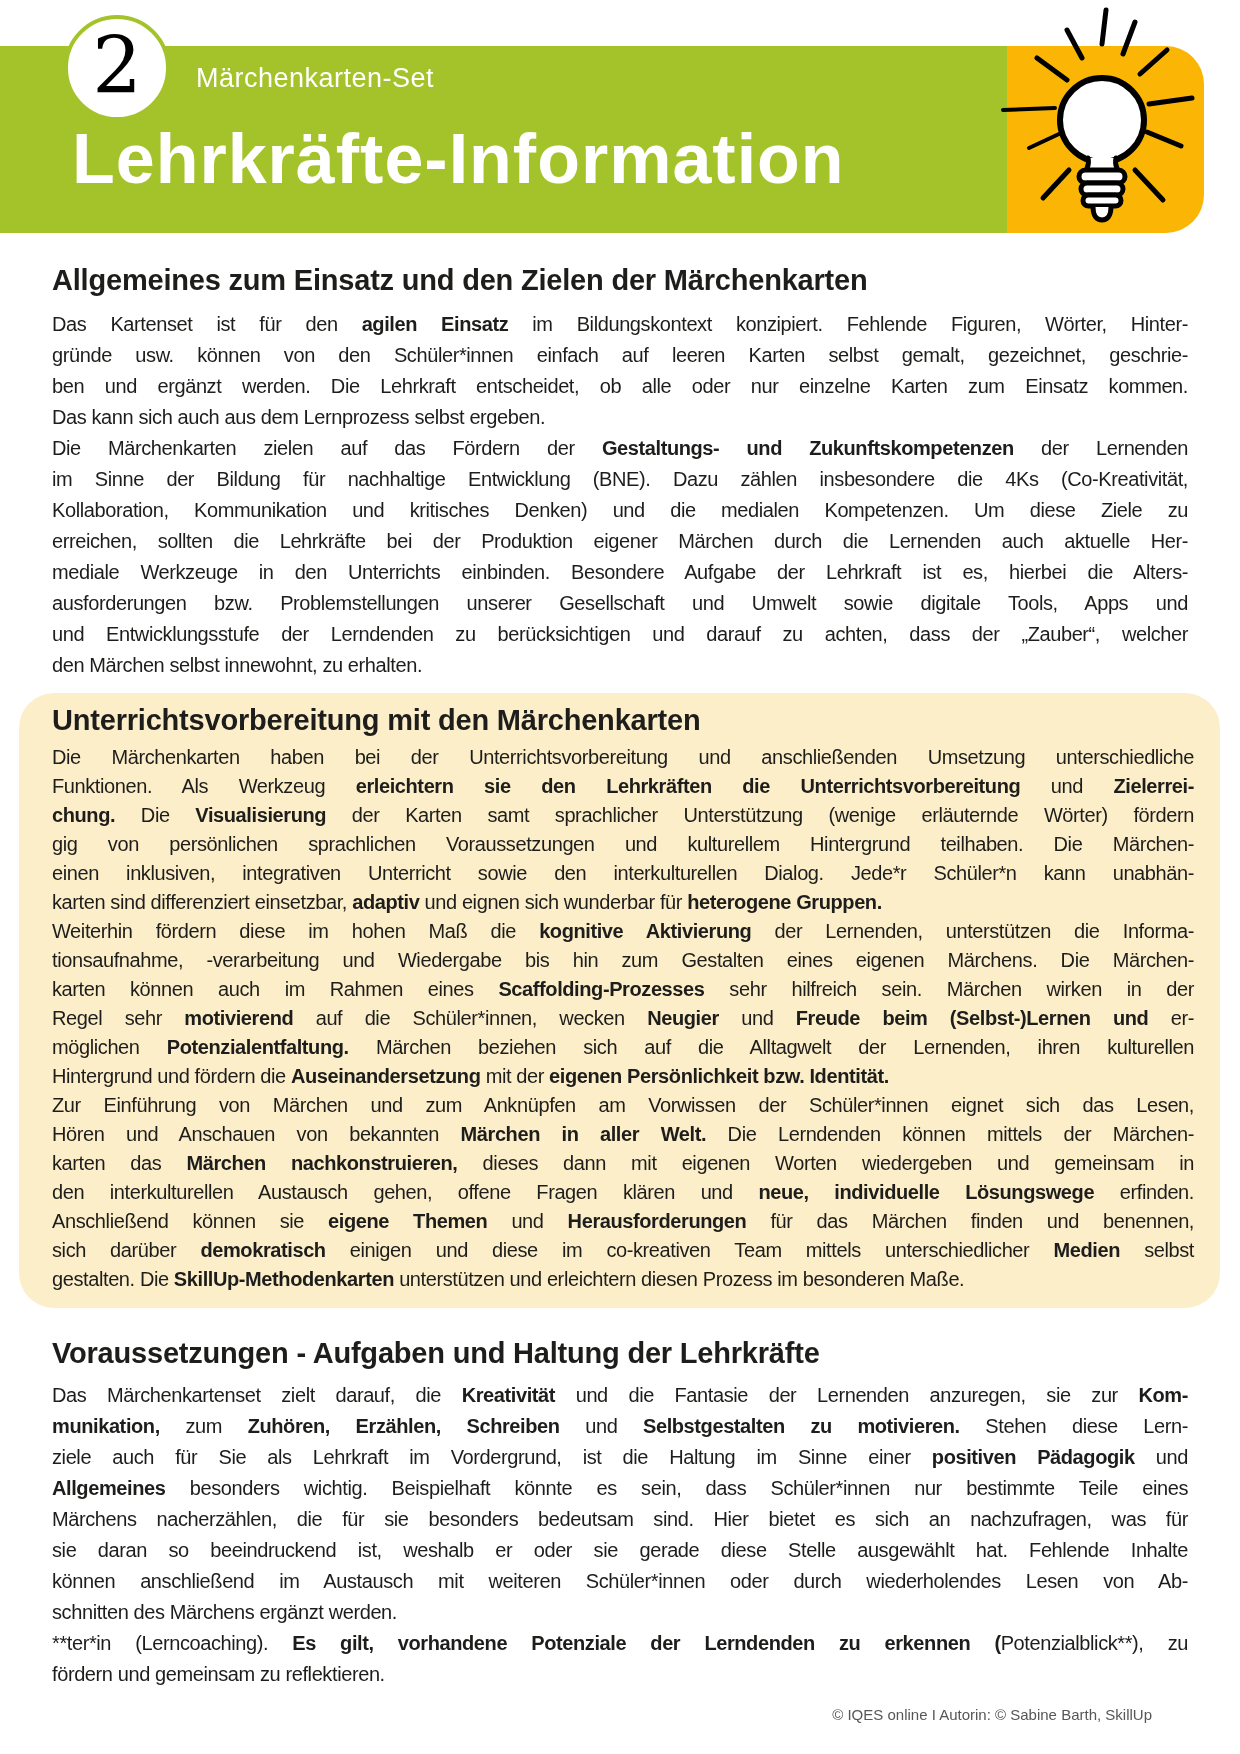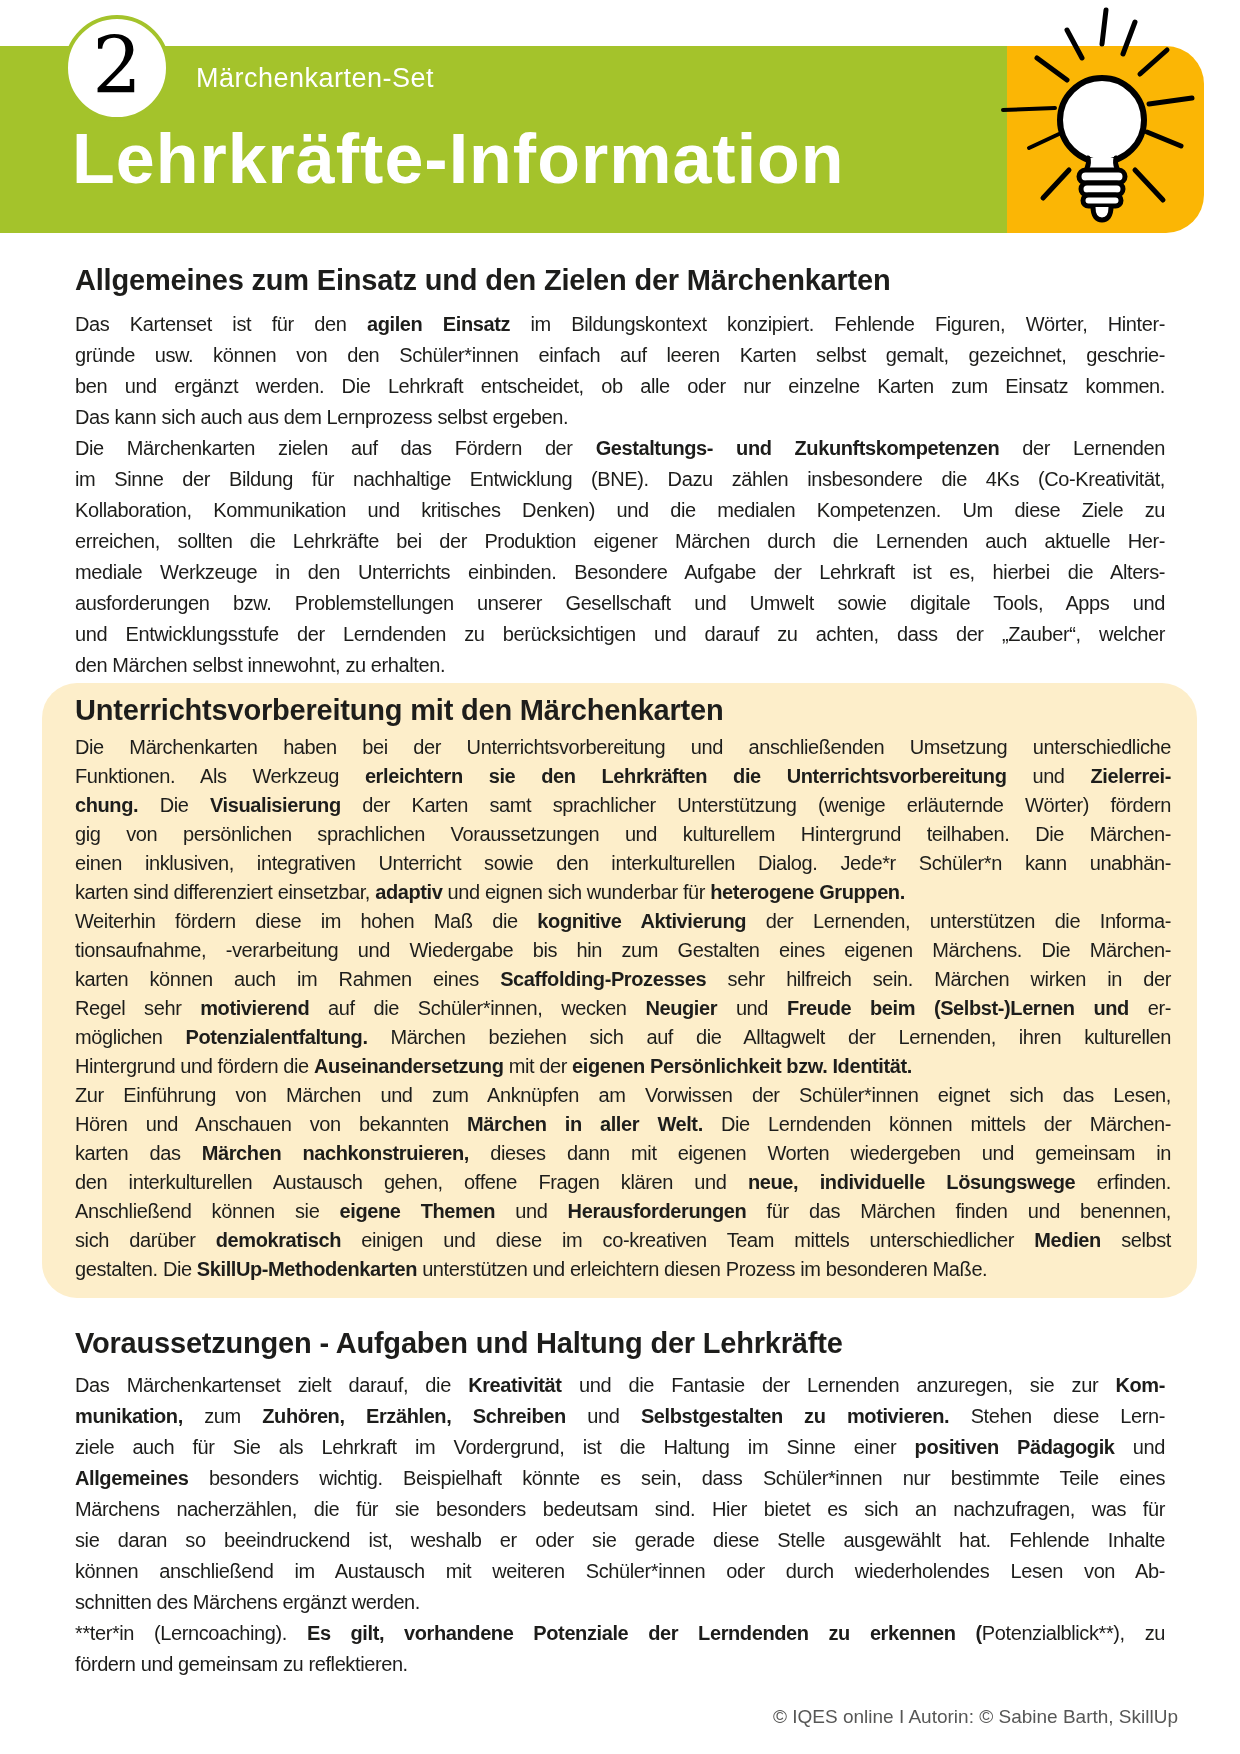--- a/index.html
+++ b/index.html
@@ -20,37 +20,37 @@
             border-radius:0 38px 38px 0;}
   .bulb-svg{position:absolute;left:985px;top:8px;width:224px;height:232px;overflow:visible;pointer-events:none;}
   .badge{position:absolute;left:64px;top:15px;width:106px;height:106px;border-radius:50%;
          background:#fff;border:4px solid var(--green);display:flex;align-items:center;justify-content:center;}
   .badge span{font-family:"DejaVu Serif",serif;font-size:78px;line-height:1;color:#000;transform:translateY(-2px);}
   .kicker{position:absolute;left:196px;top:63px;color:#fff;font-size:27px;letter-spacing:.5px;}
   .page-title{position:absolute;left:72px;top:124px;color:#fff;font-size:70px;line-height:1;
               font-family:"Liberation Sans",sans-serif;letter-spacing:1px;white-space:nowrap;}
 
   
-  .content{position:relative;padding:0 75px;margin-top:263px;}
+  .content{position:relative;padding:0 52px;margin-top:263px;}
   h2{font-size:29px;font-weight:700;line-height:34px;letter-spacing:-0.2px;color:var(--text);}
   .sect-head{margin:0 0 12px 0;}
   .body-lines{font-size:20px;line-height:31px;letter-spacing:-0.4px;}
   .ln{text-align:justify;text-align-last:justify;-moz-text-align-last:justify;white-space:normal;}
   .ln.last{text-align-last:left;-moz-text-align-last:left;}
   b{font-weight:700;}
 
-  .highlight-box{background:var(--cream);border-radius:35px;margin:2px -32px 0 -33px;
+  .highlight-box{background:var(--cream);border-radius:35px;margin:12px -32px 0 -33px;
                  padding:10px 26px 14px 33px;}
   .highlight-box .sect-head{margin:0 0 6px 0;}
   .highlight-box .body-lines{line-height:29px;}
 
   .sect-3 .sect-head{margin:28px 0 10px 0;}
 
   
-  .footer{position:absolute;right:62px;top:1706px;font-size:19px;color:var(--footer_gray);
+  .footer{position:absolute;right:88px;top:1706px;font-size:15px;color:var(--footer_gray);
           letter-spacing:0;}
 </style>
 </head>
 <body>
 
 <div class="page">
 
   <header>
     <div class="band-green"></div>
     <div class="bulb-box"></div>

